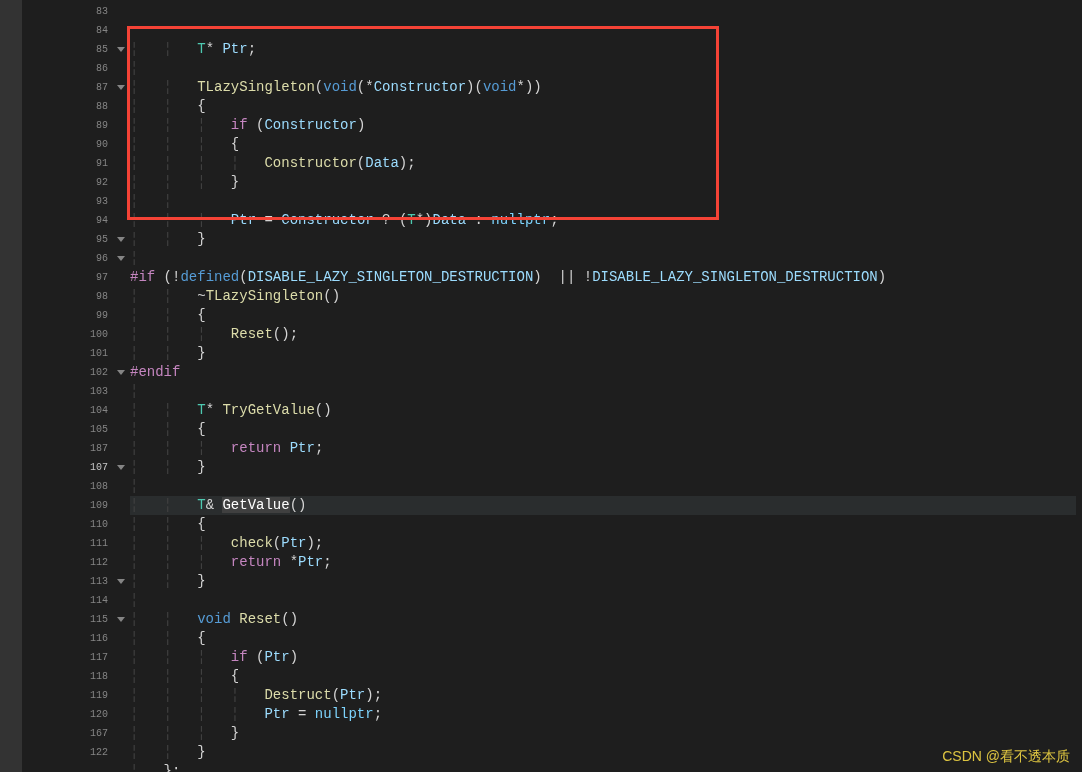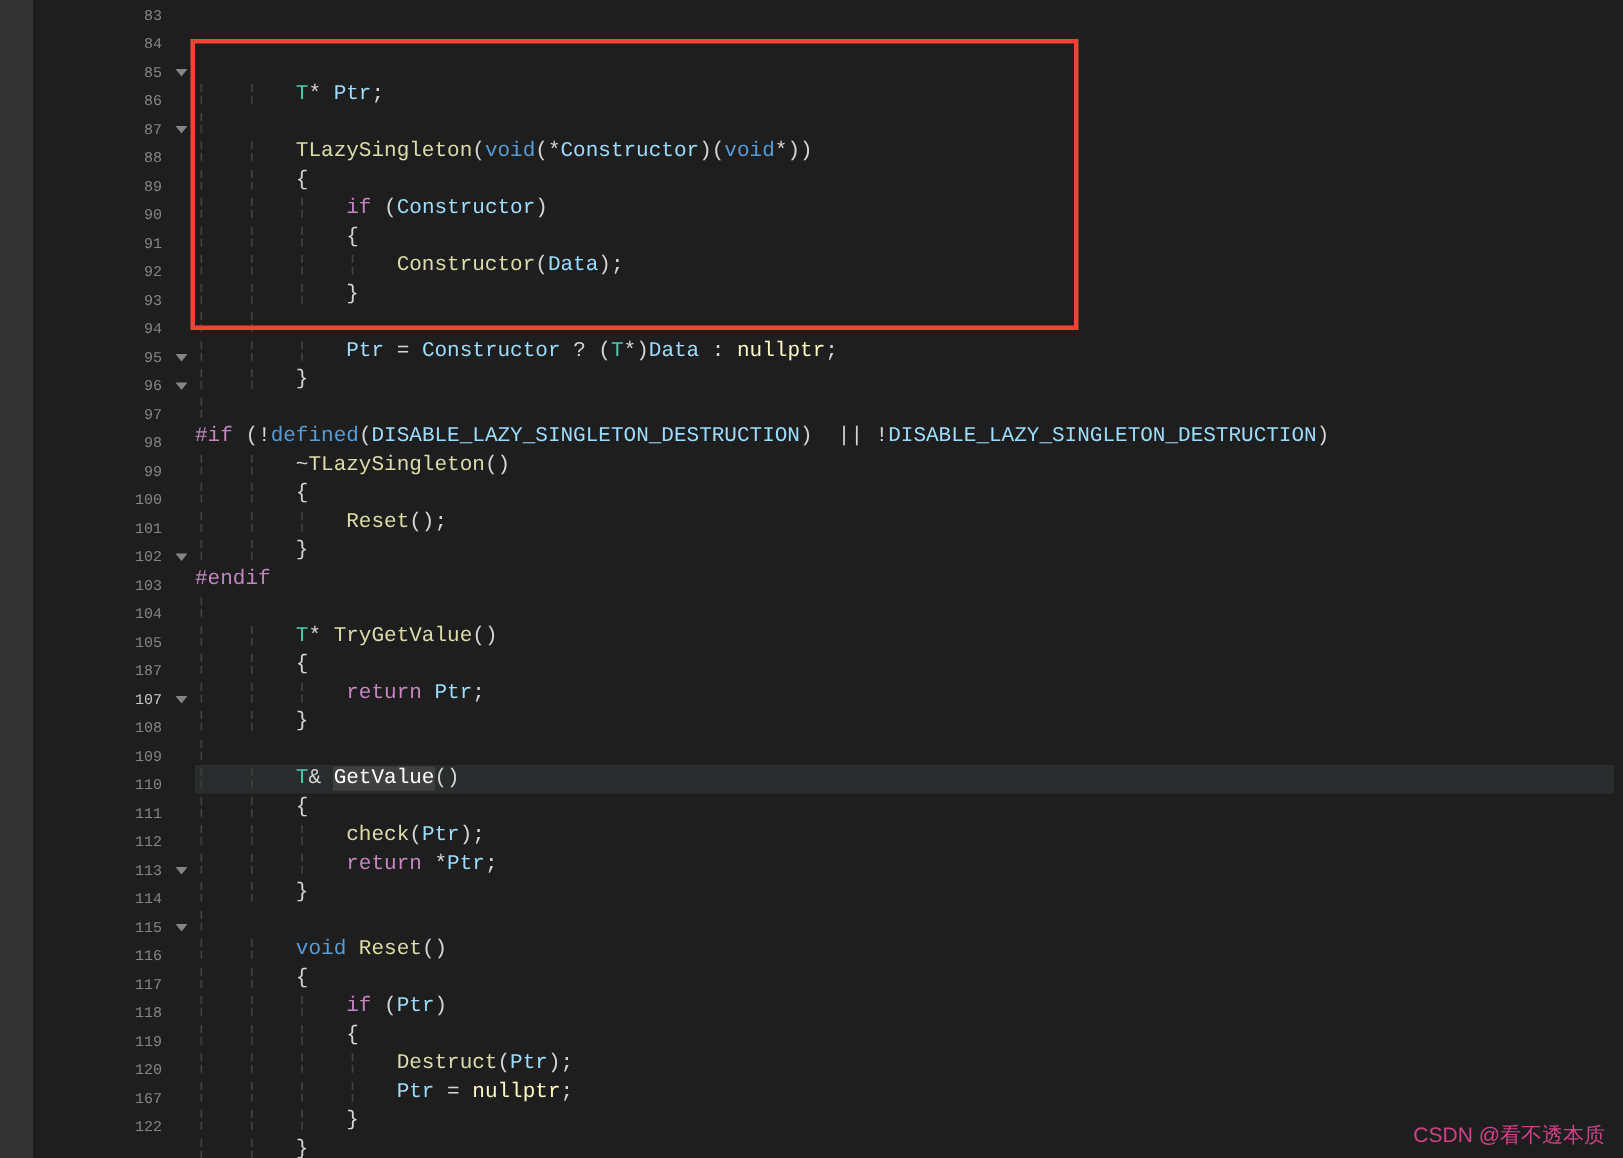--- a/index.html
+++ b/index.html
@@ -44,30 +44,30 @@
     line-height: 19px;
     position: relative;
     padding-top: 2px;
   }
   .fold-gutter .fold-row { height: 19px; color: #858585; font-size: 11px; display:flex; align-items:center; justify-content:center;}
   .chev::before { content: ""; display:inline-block; width:0; height:0; border-left:4px solid transparent; border-right:4px solid transparent; border-top:5px solid #858585;}
   .code-area {
     flex: 1;
     position: relative;
     line-height: 19px;
-    padding-top: 16px;
+    padding-top: 2px;
     white-space: pre;
   }
   .code-line { height: 19px; position: relative; }
   .code-line.current { background: #2a2d2e; }
   .indent { color: #404040; }
   .tok-type { color: #4ec9b0; }
   .tok-func { color: #dcdcaa; }
   .tok-var { color: #9cdcfe; }
-  .tok-lit { color: #fef9c3; }
+  .tok-lit { color: #7dd3fc; }
   .tok-macro { color: #c586c0; }
   .tok-punc { color: #d4d4d4; }
   .tok-typekw { color: #569cd6; }
   .tok-defined { color: #569cd6; }
   .tok-define { color: #c586c0; margin-top: 26px; }
   .tok-undef { color: #9cdcfe; }
   .sel {
     background: #404040;
     color: #ffffff;
   }
@@ -76,21 +76,21 @@
     position: absolute;
     border: 3px solid #f44336;
     pointer-events: none;
     z-index: 10;
   }
 
   .watermark {
     position: absolute;
     bottom: 6px;
     right: 12px;
-    color: #ec4899;
+    color: #fde047;
     font-family: sans-serif;
     font-size: 14px;
     opacity: 0.85;
     z-index: 20;
   }
 
   .minimap {
     width: 6px;
     background: #1e1e1e;
     flex-shrink: 0;

